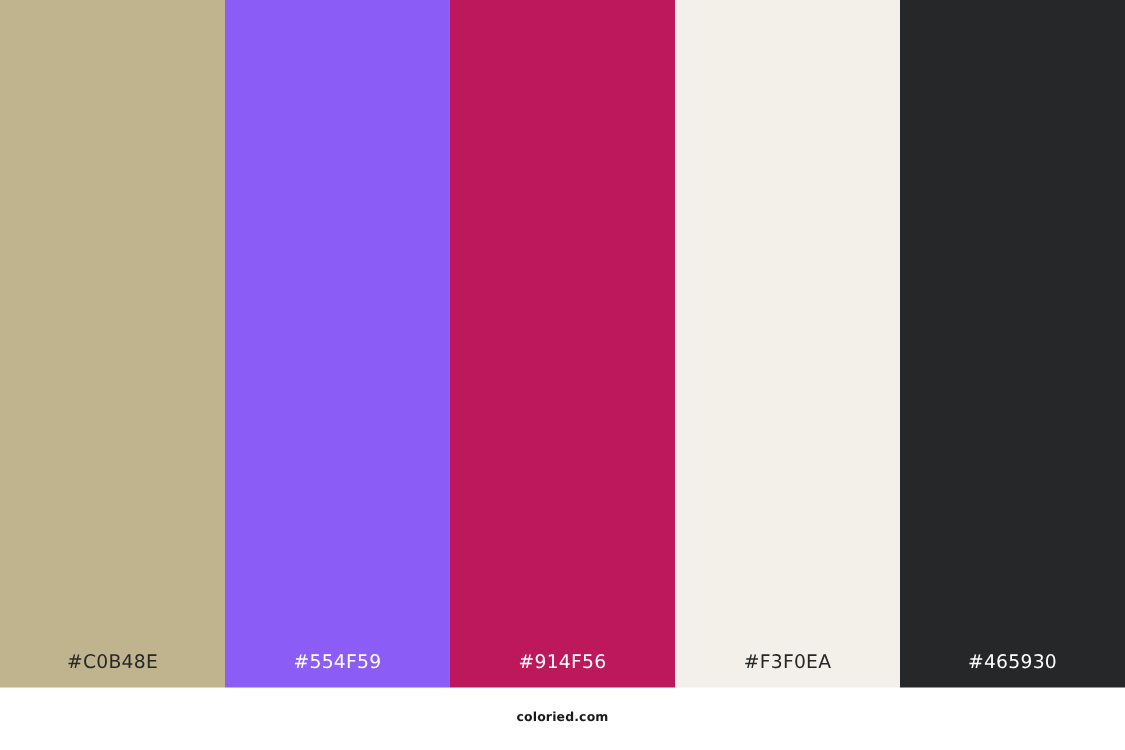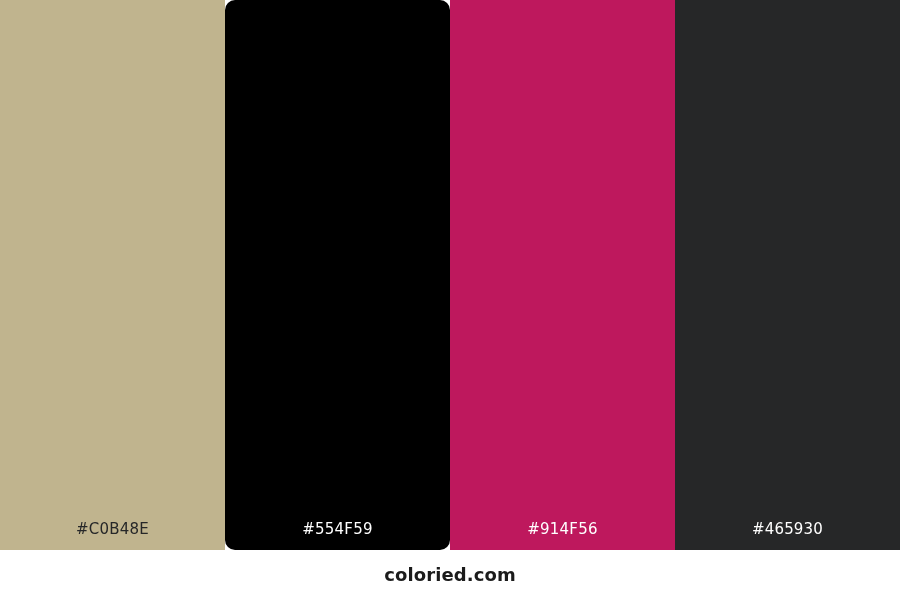--- a/index.html
+++ b/index.html
@@ -65,47 +65,50 @@
   .footer-bar {
     width: 900px;
     height: 50px;
     background: #ffffff;
     display: flex;
     align-items: center;
     justify-content: center;
   }
 
   .site-brand {
-    font-size: 18px;
+    font-size: 10px;
     font-weight: 700;
     color: #1b1b1b;
     letter-spacing: 0.1px;
     line-height: 1;
     font-family: "DejaVu Sans", "Liberation Sans", sans-serif;
   }
 </style>
 </head>
 <body>
 
 <div class="palette-page">
 
   <div class="swatch-strip">
 
     <div class="swatch" style="background:#C0B48E;">
       <span class="swatch-label label-dark">#C0B48E</span>
     </div>
 
-    <div class="swatch" style="background:#000000;border-radius:10px;">
+    <div class="swatch" style="background:#8b5cf6;">
       <span class="swatch-label label-light">#554F59</span>
     </div>
 
     <div class="swatch" style="background:#be185d;">
       <span class="swatch-label label-light">#914F56</span>
     </div>
 
+    <div class="swatch" style="background:#F3F0EA;">
+      <span class="swatch-label label-dark">#F3F0EA</span>
+    </div>
 
     <div class="swatch" style="background:#262728;">
       <span class="swatch-label label-light">#465930</span>
     </div>
 
   </div>
 
   <div class="footer-bar">
     <span class="site-brand">coloried.com</span>
   </div>

